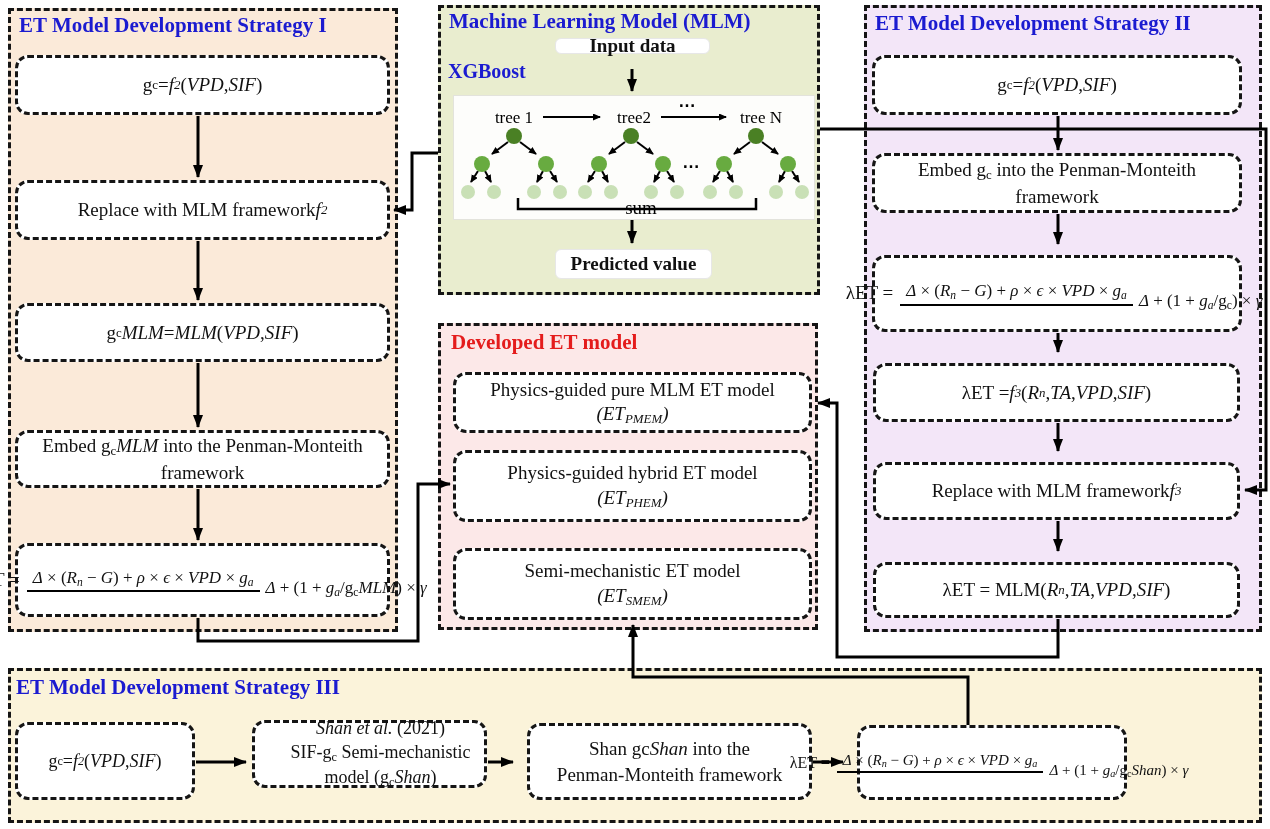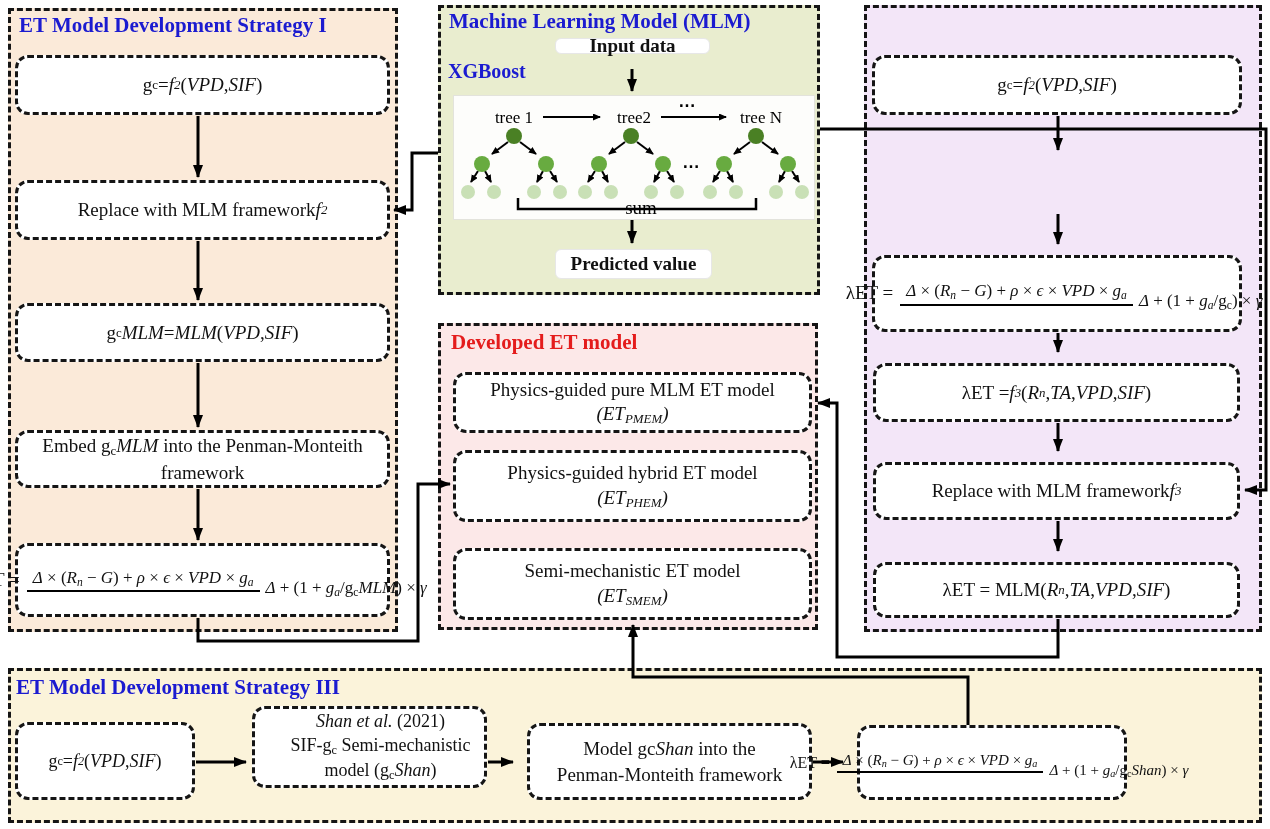--- a/index.html
+++ b/index.html
@@ -165,33 +165,37 @@
         <path d="M64,102 L64,113 L302,113 L302,102" stroke="#000" stroke-width="2.5" fill="none"></path>
         <text x="187" y="118" text-anchor="middle" font-size="19">sum</text>
       </svg>
     </div>
     <div class="wbox" style="left:114px;top:241px;width:157px;height:30px;">
       <span>Predicted value</span>
     </div>
   </div>
 
   <div class="panel p2">
+    <div class="ptitle blue" style="left:8px;top:3px;">ET Model Development Strategy II</div>
     <div class="nbox" style="left:5px;top:47px;width:370px;height:60px;">
       <div class="eq">
           <span>g</span>
           <span class="sb">c</span>
           <span> = </span>
           <span class="it">f</span>
           <span class="it sb">2</span>
           <span>(</span>
           <span class="it">VPD</span>
           <span>, </span>
           <span class="it">SIF</span>
           <span>)</span>
         </div>
+    </div>
+    <div class="nbox" style="left:5px;top:145px;width:370px;height:60px;">
+      <div class="txt"><span>Embed g</span><span class="sb">c</span><span> into the Penman-Monteith framework</span></div>
     </div>
     <div class="nbox" style="left:5px;top:247px;width:370px;height:77px;">
       <div class="eq">
         <span><span>λET = </span></span>
         <span class="frac">
           <span class="num"><span class="it">Δ</span><span> × (</span><span class="it">R</span><span class="it sb">n</span><span> − </span><span class="it">G</span><span>) + </span><span class="it">ρ</span><span> × </span><span class="it">ϵ</span><span> × </span><span class="it">VPD</span><span> × </span><span class="it">g</span><span class="it sb">a</span></span>
           <span class="den"><span class="it">Δ</span><span> + (1 + </span><span class="it">g</span><span class="it sb">a</span><span>/g</span><span class="sb">c</span><span>) × </span><span class="it">γ</span></span>
         </span>
       </div>
     </div>
@@ -266,29 +270,29 @@
           <span> = </span>
           <span class="it">f</span>
           <span class="it sb">2</span>
           <span>(</span>
           <span class="it">VPD</span>
           <span>, </span>
           <span class="it">SIF</span>
           <span>)</span>
         </div>
     </div>
-    <div class="nbox" style="left:241px;top:35px;width:235px;height:82px;padding-left:22px;">
+    <div class="nbox" style="left:241px;top:49px;width:235px;height:68px;padding-left:22px;">
       <div class="lbl3">
         <div><span class="it">Shan et al.</span><span> (2021)</span></div>
         <div><span>SIF-g</span><span class="sb">c</span><span> Semi-mechanistic</span></div>
         <div><span>model (g</span><span class="sb">c</span><span class="it">Shan</span><span>)</span></div>
       </div>
     </div>
     <div class="nbox" style="left:516px;top:52px;width:285px;height:77px;">
-      <div class="txt" style="font-size:19px;padding:0 26px;"><span>Model gc</span><span class="it">Shan</span><span> into the Penman-Monteith framework</span></div>
+      <div class="txt" style="font-size:19px;padding:0 26px;"><span>Shan gc</span><span class="it">Shan</span><span> into the Penman-Monteith framework</span></div>
     </div>
     <div class="nbox" style="left:846px;top:54px;width:270px;height:75px;">
       <div class="eq eqsm">
         <span><span>λET = </span></span>
         <span class="frac">
           <span class="num"><span class="it">Δ</span><span> × (</span><span class="it">R</span><span class="it sb">n</span><span> − </span><span class="it">G</span><span>) + </span><span class="it">ρ</span><span> × </span><span class="it">ϵ</span><span> × </span><span class="it">VPD</span><span> × </span><span class="it">g</span><span class="it sb">a</span></span>
           <span class="den"><span class="it">Δ</span><span> + (1 + </span><span class="it">g</span><span class="it sb">a</span><span>/g</span><span class="sb">c</span><span class="it">Shan</span><span>) × </span><span class="it">γ</span></span>
         </span>
       </div>
     </div>

